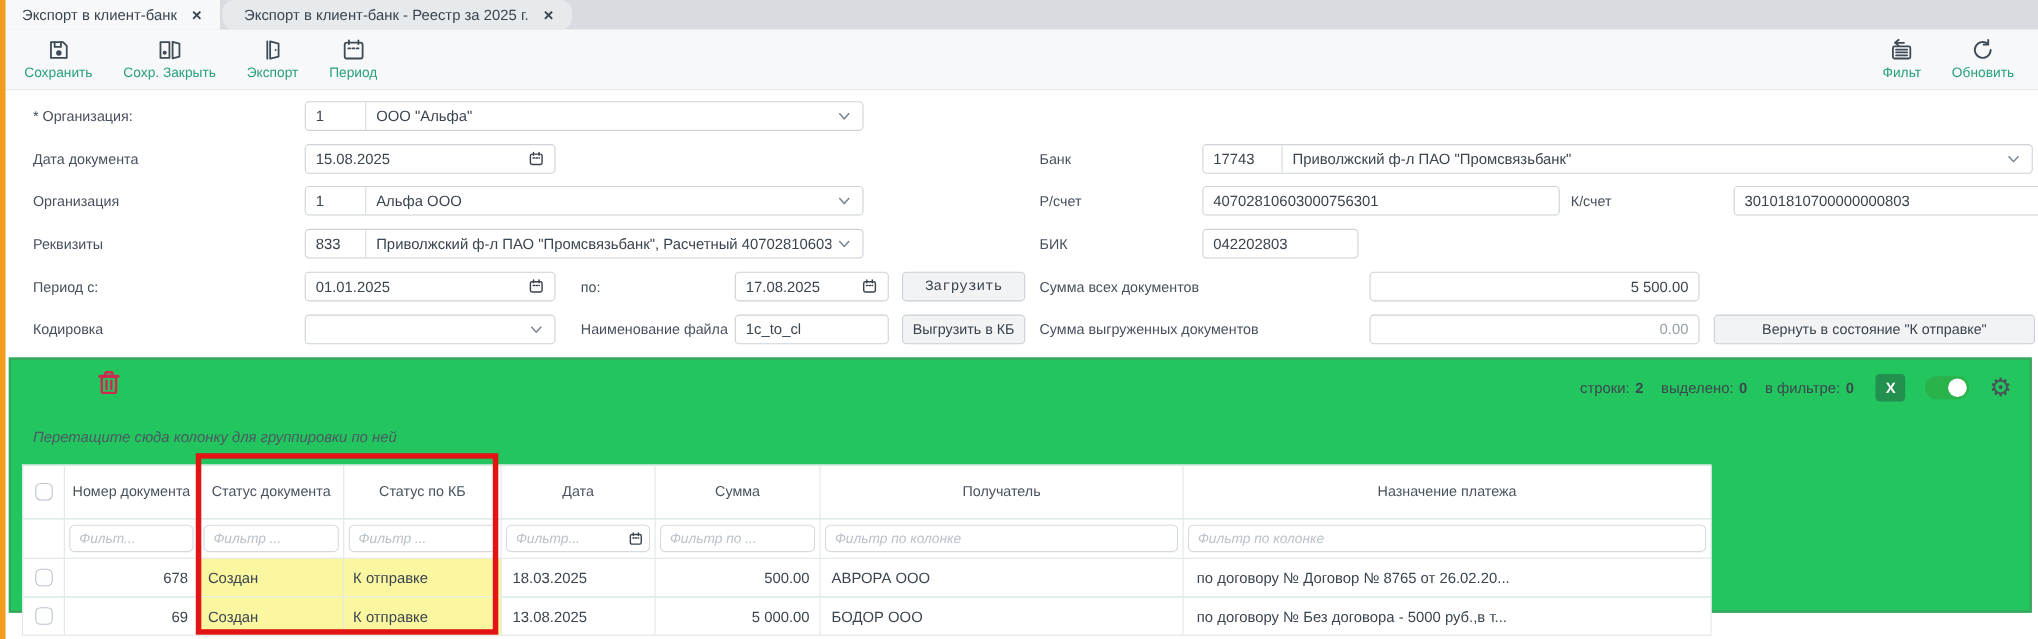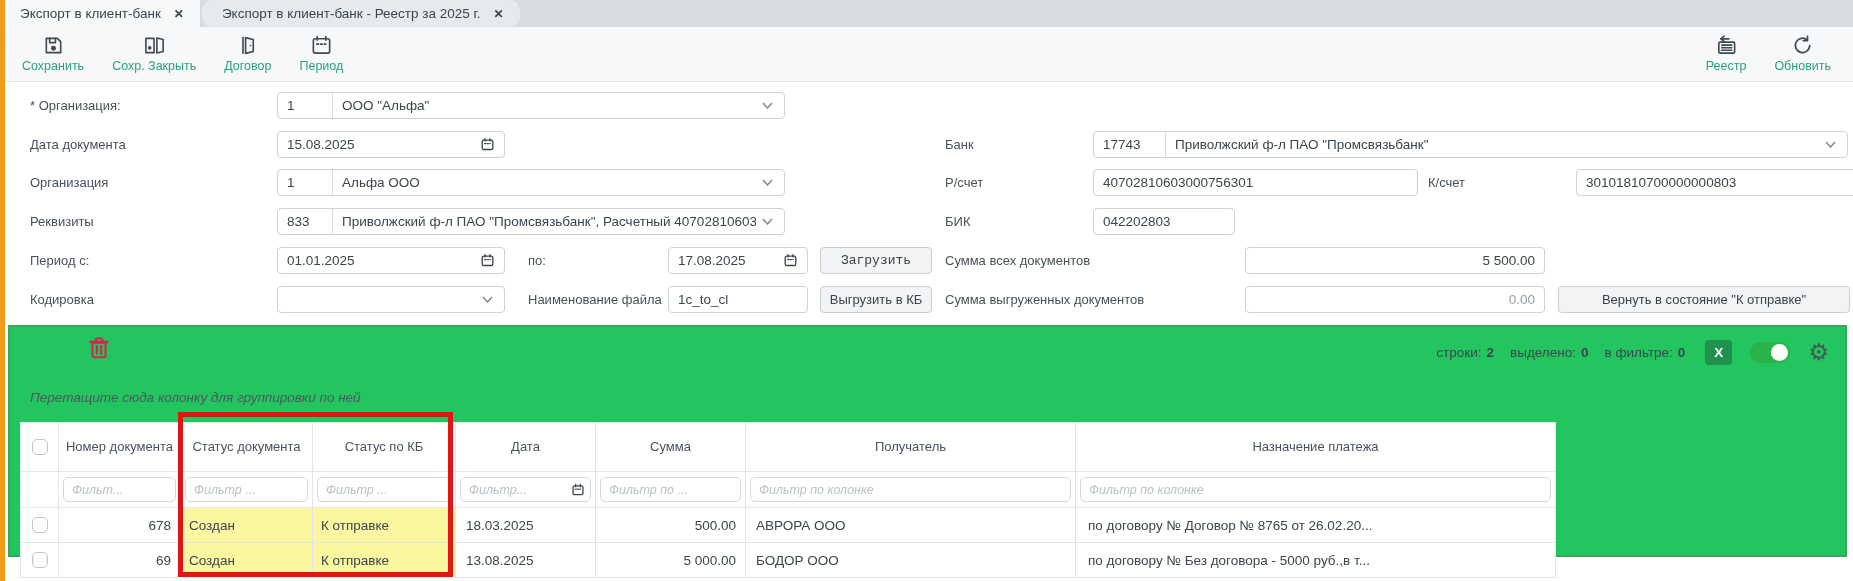--- a/index.html
+++ b/index.html
@@ -108,21 +108,21 @@
         <span class="tlabel">Сохр. Закрыть</span>
       </div>
       <div class="tbtn">
         <span class="ticon">
           <svg width="23" height="23" viewBox="0 0 24 24" fill="none" stroke="#3e4a55" stroke-width="1.7" stroke-linejoin="round" stroke-linecap="round">
             <path d="M10 3.8 l8 2 v12.4 l-8 2 z"></path>
               <path d="M7.3 3.8 v16.4"></path>
             <circle cx="15.2" cy="12" r="0.9" fill="#3e4a55" stroke="none"></circle>
           </svg>
         </span>
-        <span class="tlabel">Договор</span>
+        <span class="tlabel">Экспорт</span>
       </div>
       <div class="tbtn">
         <span class="ticon">
           <svg width="23" height="23" viewBox="0 0 24 24" fill="none" stroke="#3e4a55" stroke-width="1.7" stroke-linejoin="round" stroke-linecap="round">
             <rect x="3.5" y="5" width="17" height="15" rx="2"></rect>
             <path d="M7.5 2.8 v3.6 M16.5 2.8 v3.6"></path>
             <path d="M7 10.5 h10" stroke-dasharray="1.8 2.1"></path>
           </svg>
         </span>
         <span class="tlabel">Период</span>
@@ -130,21 +130,21 @@
     </div>
     <div class="tgroup right">
       <div class="tbtn">
         <span class="ticon">
           <svg width="23" height="23" viewBox="0 0 24 24" fill="none" stroke="#3e4a55" stroke-width="1.7" stroke-linejoin="round" stroke-linecap="round">
             <rect x="4" y="8.5" width="16.5" height="11.5" rx="1.5"></rect>
             <path d="M7 11.6 h10.5 M7 14.3 h10.5 M7 17 h10.5"></path>
             <path d="M9.5 2.3 L6 5.1 l3.5 2.7 M6 5.1 h8.5"></path>
           </svg>
         </span>
-        <span class="tlabel">Реестр</span>
+        <span class="tlabel">Фильт</span>
       </div>
       <div class="tbtn">
         <span class="ticon">
           <svg width="23" height="23" viewBox="0 0 24 24" fill="none" stroke="#3e4a55" stroke-width="1.8" stroke-linejoin="round" stroke-linecap="round">
             <path d="M19.5 12 a7.5 7.5 0 1 1 -2.6 -5.8"></path>
             <path d="M17.2 2.5 v4.4 h-4.4"></path>
           </svg>
         </span>
         <span class="tlabel">Обновить</span>
       </div>

